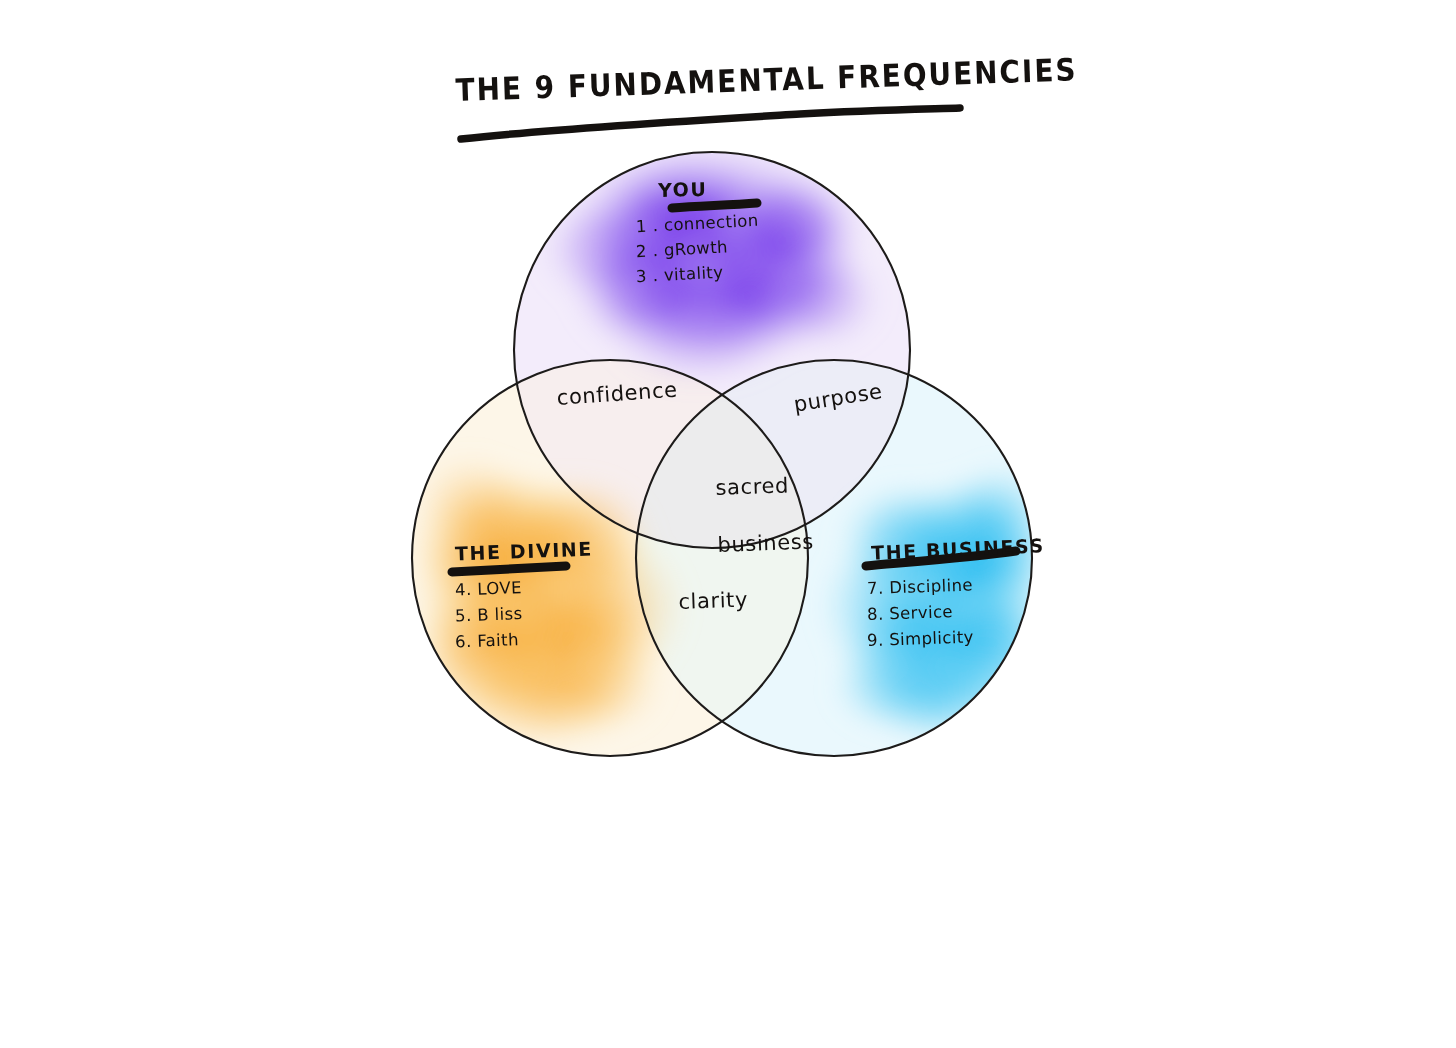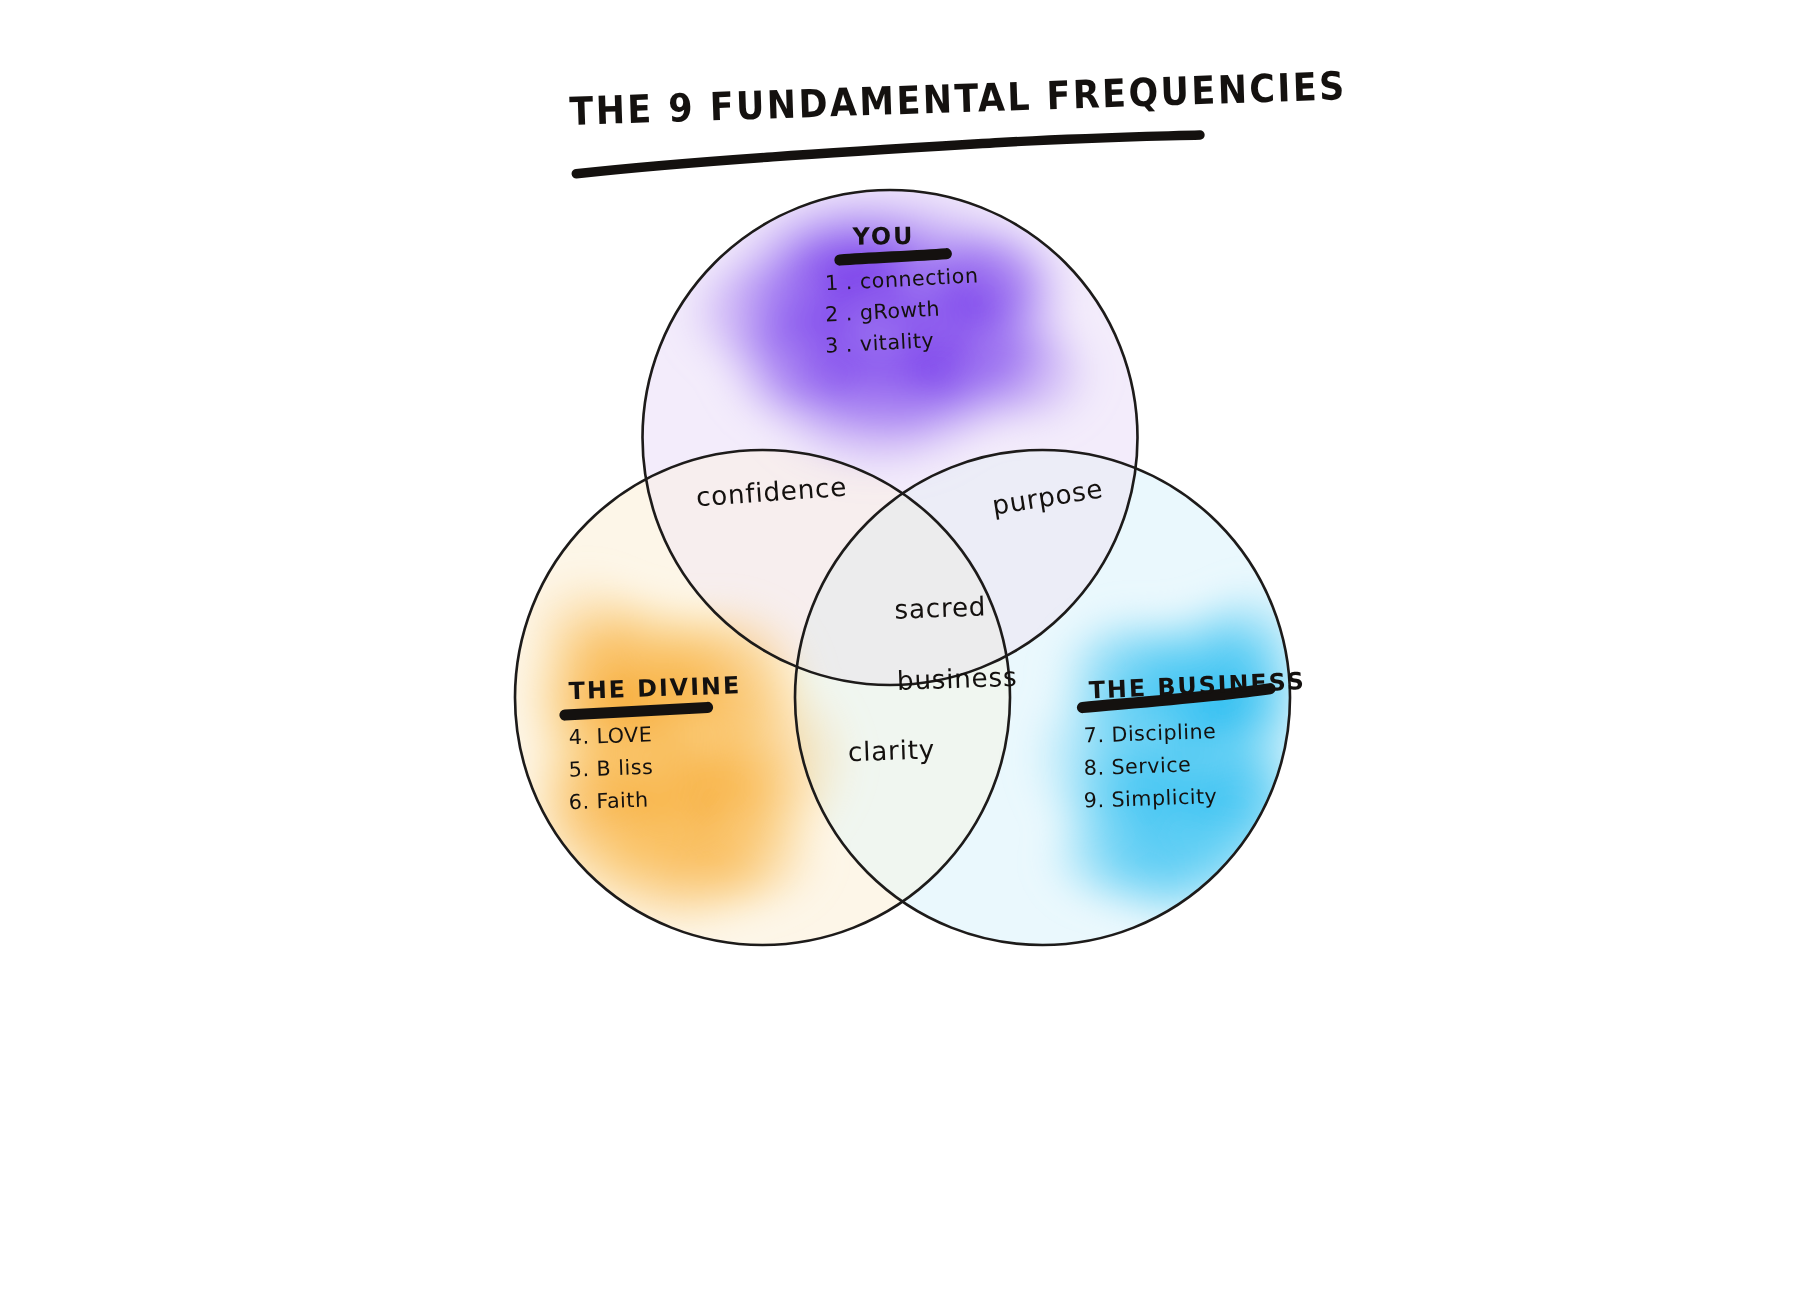--- a/index.html
+++ b/index.html
@@ -60,21 +60,21 @@
     letter-spacing: 0.6px;
   }
   .center-label {
     font-size: 21px;
     font-weight: 400;
     letter-spacing: 0.6px;
     line-height: 1.35;
     white-space: pre;
   }
   
-  #you-block { left: 682px; top: 178px; }
+  #you-block { left: 658px; top: 178px; }
   #you-block .circle-heading { display:block; transform: rotate(-1deg); }
   #you-block .list-line { display:block; margin-left: -22px; }
   #you-line-1 { transform: rotate(-3deg); margin-top: 14px; }
   #you-line-2 { transform: rotate(-3deg); margin-top: 6px; }
   #you-line-3 { transform: rotate(-3deg); margin-top: 6px; }
 
   #divine-block { left: 455px; top: 540px; }
   #divine-block .circle-heading { display:block; transform: rotate(-2deg); }
   #divine-block .list-line { display:block; margin-left: 0px; }
   #divine-line-1 { transform: rotate(-2deg); margin-top: 16px; }

